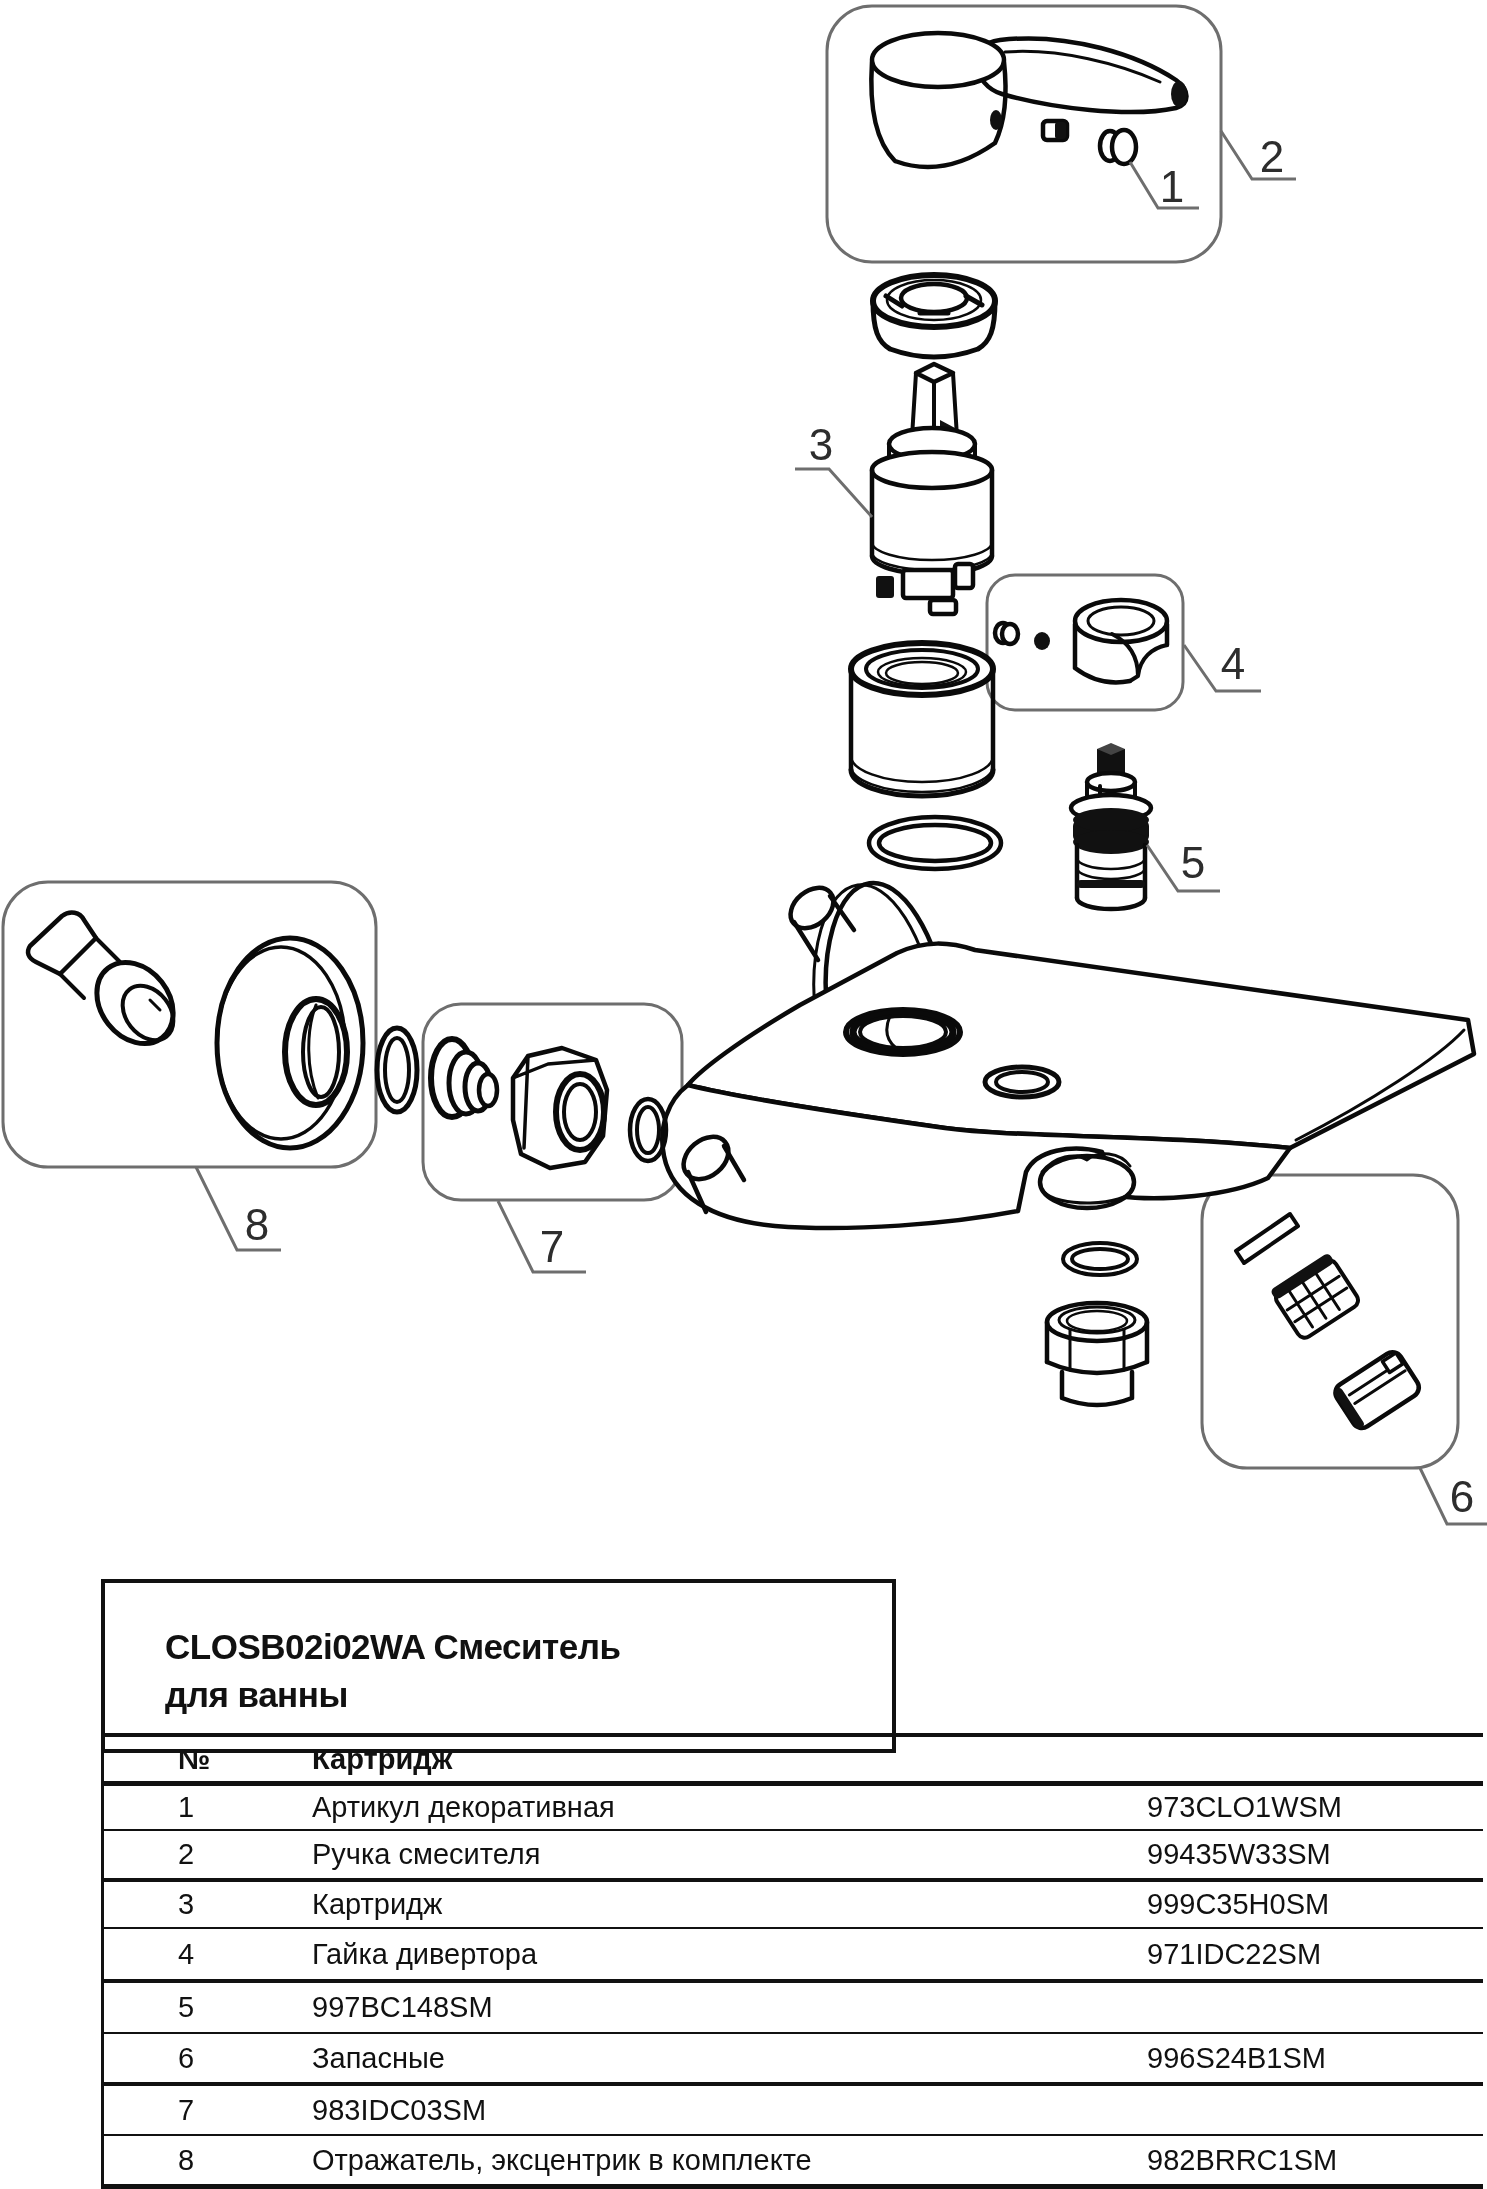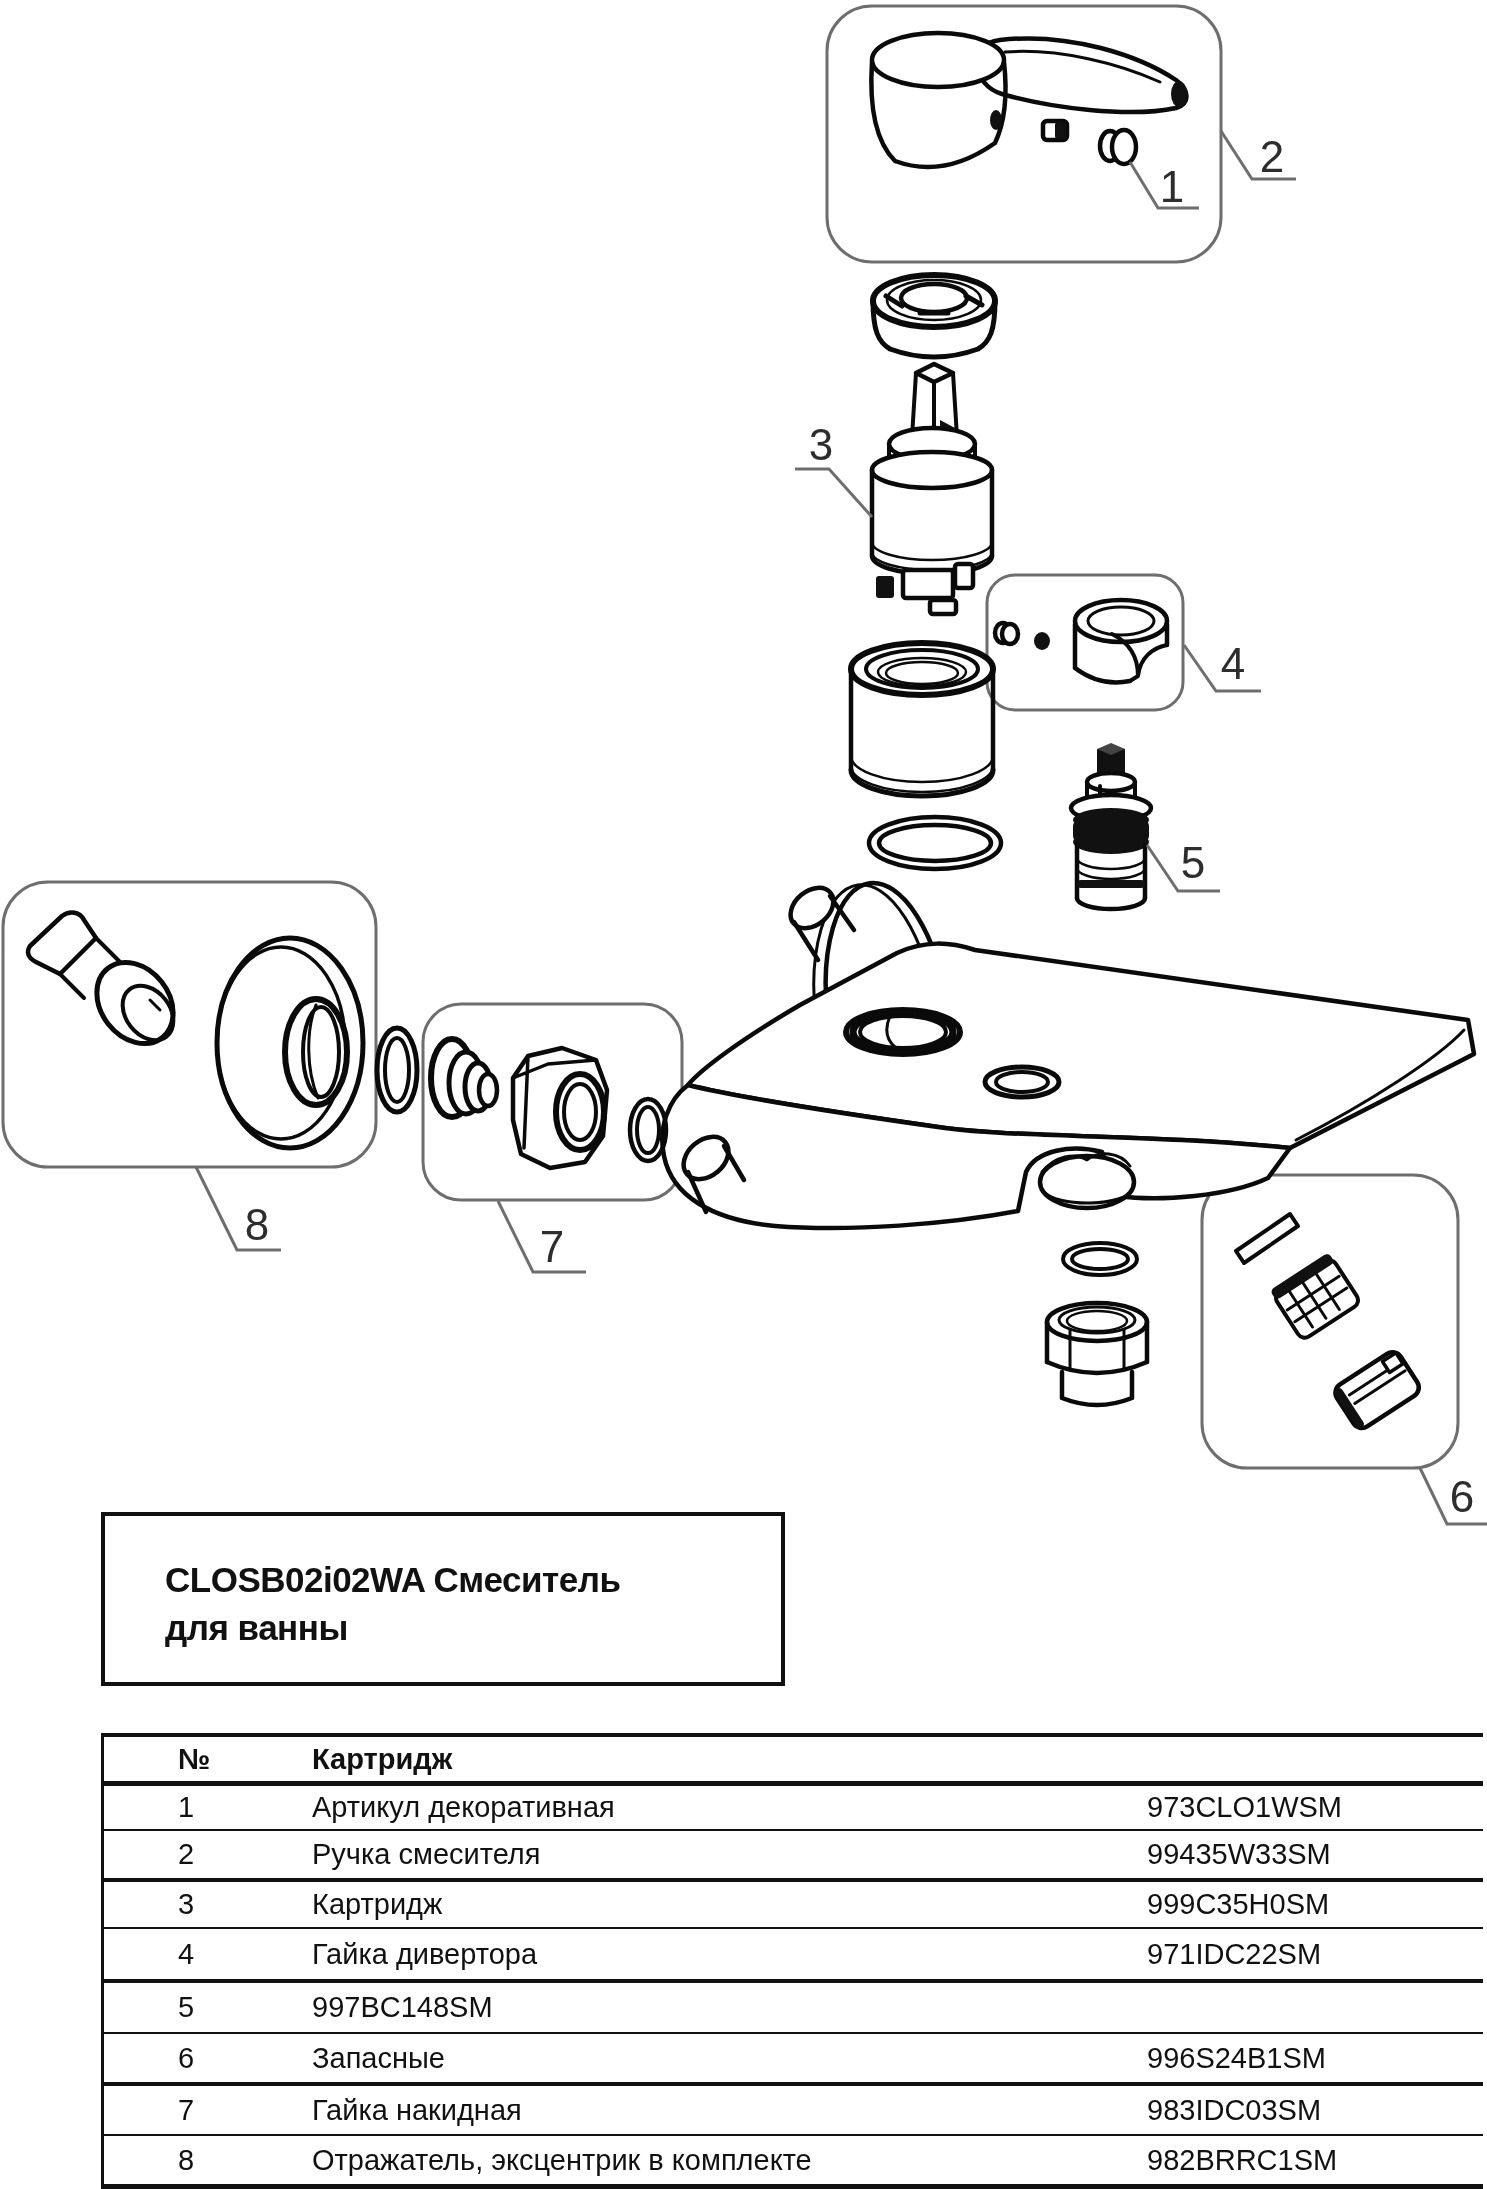--- a/index.html
+++ b/index.html
@@ -5,21 +5,21 @@
   html,body{margin:0;padding:0;background:#ffffff;}
   .page{position:relative;width:1487px;height:2189px;background:#fff;overflow:hidden;
         font-family:"Liberation Sans",sans-serif;color:#111;}
   svg{position:absolute;left:0;top:0;}
   .part{stroke:#0a0a0a;fill:#ffffff;stroke-width:4.5;stroke-linecap:round;stroke-linejoin:round;}
   .part-thin{stroke:#0a0a0a;fill:none;stroke-width:3;stroke-linecap:round;stroke-linejoin:round;}
   .part-heavy{stroke:#0a0a0a;fill:#ffffff;stroke-width:6;stroke-linecap:round;stroke-linejoin:round;}
   .dark{fill:#111;stroke:none;}
   .callout{stroke:#6e6e6e;fill:none;stroke-width:3;}
   .callout-num{font-family:"Liberation Sans",sans-serif;font-size:44px;fill:#2d2d2d;text-anchor:middle;}
-  .title-box{position:absolute;left:101px;top:1512px;width:684px;height:174px;border:4px solid #111;
+  .title-box{position:absolute;left:101px;top:1579px;width:795px;height:174px;border:4px solid #111;
              box-sizing:border-box;padding:40px 0 0 60px;}
   .title-line{font-size:35px;font-weight:bold;line-height:48px;letter-spacing:-0.5px;}
   .parts-table{position:absolute;left:101px;top:1733px;width:1382px;border-top:4px solid #111;
                border-left:3px solid #111;box-sizing:border-box;font-size:29px;}
   .t-row{display:grid;grid-template-columns:208px 835px 1fr;align-items:center;}
   .t-row .c-num{padding-left:74px;}
   .t-head{font-weight:bold;height:44px;border-bottom:5px solid #111;}
   .r1{height:43px;border-bottom:2px solid #111;}
   .r2{height:47px;border-bottom:4px solid #111;}
   .r3{height:45px;border-bottom:2px solid #111;}
@@ -259,21 +259,20 @@
     <span class="c-num">5</span>
     <span>997BC148SM</span>
   </div>
   <div class="t-row r6">
     <span class="c-num">6</span>
     <span>Запасные</span>
     <span>996S24B1SM</span>
   </div>
   <div class="t-row r7">
     <span class="c-num">7</span>
-    <span>Гайка накидная</span>
     <span>983IDC03SM</span>
   </div>
   <div class="t-row r8">
     <span class="c-num">8</span>
     <span>Отражатель, эксцентрик в комплекте</span>
     <span>982BRRC1SM</span>
   </div>
 </div>
 
 </div>

